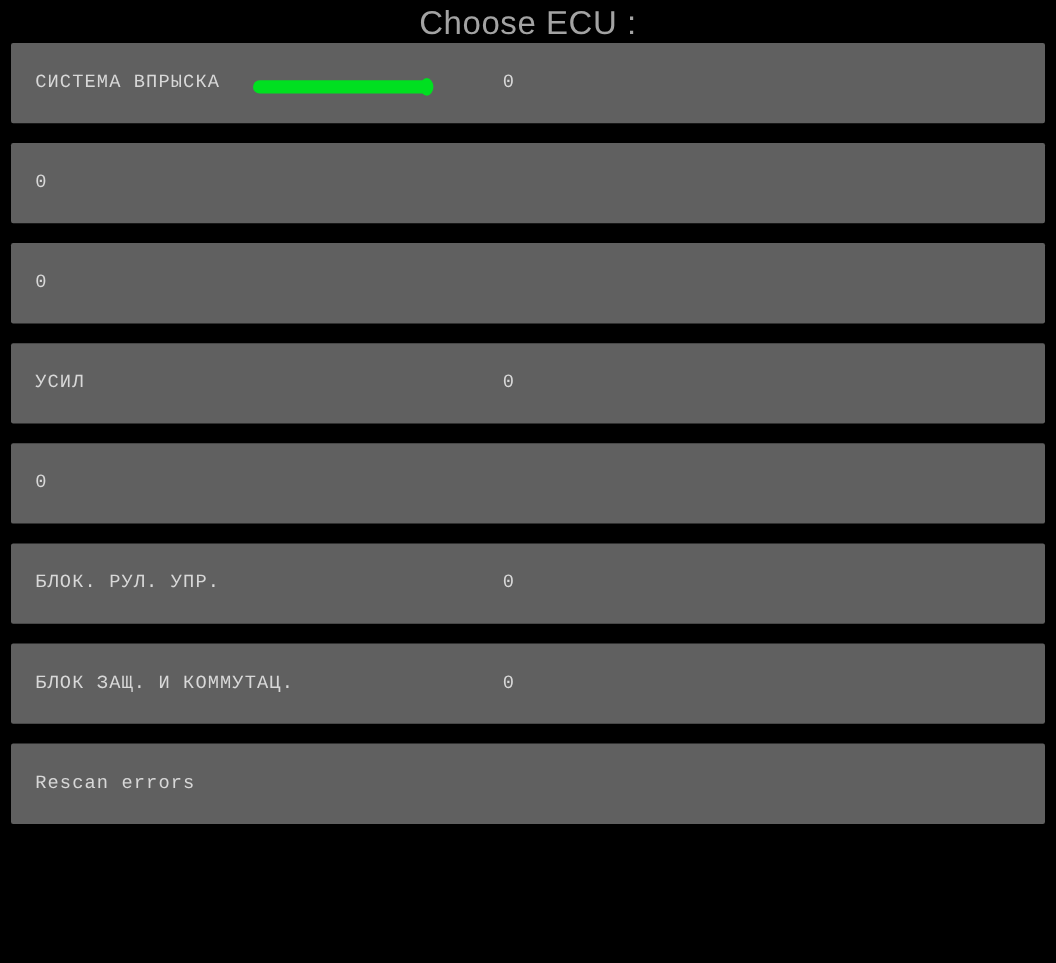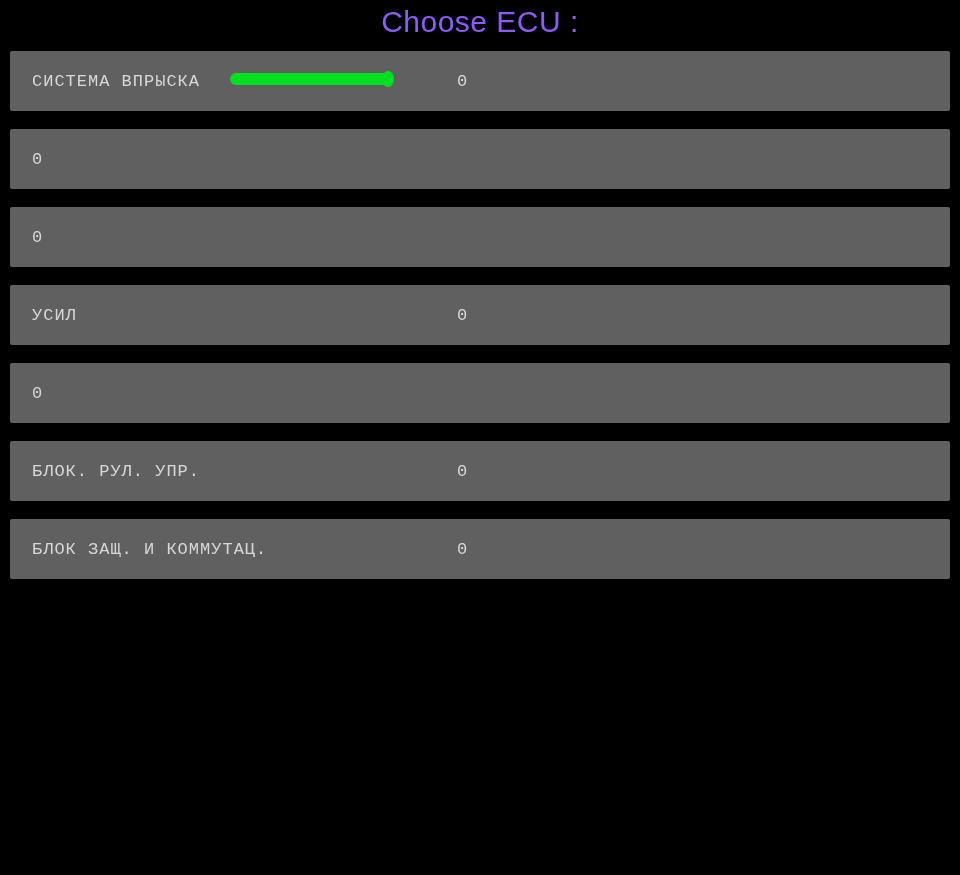--- a/index.html
+++ b/index.html
@@ -11,36 +11,35 @@
       background: #000;
       width: 960px;
       height: 875px;
       font-family: 'Courier New', monospace;
       display: flex;
       flex-direction: column;
       align-items: center;
       padding-top: 5px;
     }
     .title {
-      color: #8b5cf6;
+      color: #a3a3a3;
       font-size: 30px;
       font-family: Arial, sans-serif;
       font-weight: normal;
-      margin-bottom: 12px;
       letter-spacing: 0.5px;
     }
     .list-container {
       width: 940px;
       display: flex;
       flex-direction: column;
       gap: 18px;
     }
     .ecu-row {
       background: #606060;
-      height: 60px;
+      height: 73px;
       display: flex;
       align-items: center;
       padding-left: 22px;
       cursor: pointer;
       border-radius: 2px;
     }
     .ecu-label {
       color: #d8d8d8;
       font-size: 17px;
       font-family: 'Courier New', monospace;
@@ -101,13 +100,16 @@
     <span class="ecu-value">0</span>
   </div>
   <div class="ecu-row">
     <span class="ecu-label">БЛОК. РУЛ. УПР.</span>
     <span class="ecu-value">0</span>
   </div>
   <div class="ecu-row">
     <span class="ecu-label">БЛОК ЗАЩ. И КОММУТАЦ.</span>
     <span class="ecu-value">0</span>
   </div>
+  <div class="ecu-row">
+    <span class="ecu-label">Rescan errors</span>
+  </div>
 </div>
 
 </body></html>

